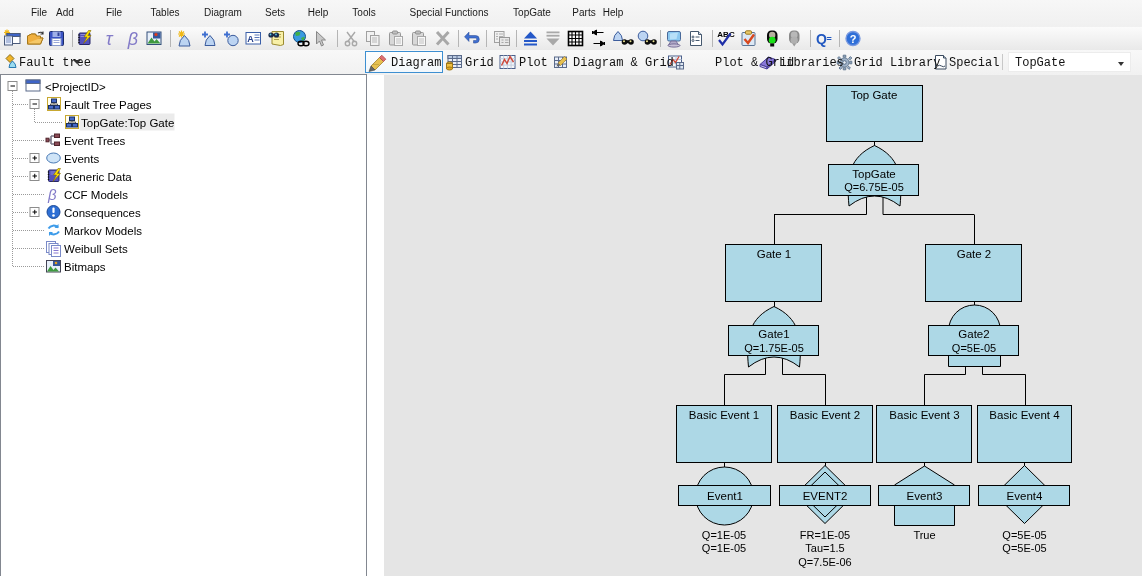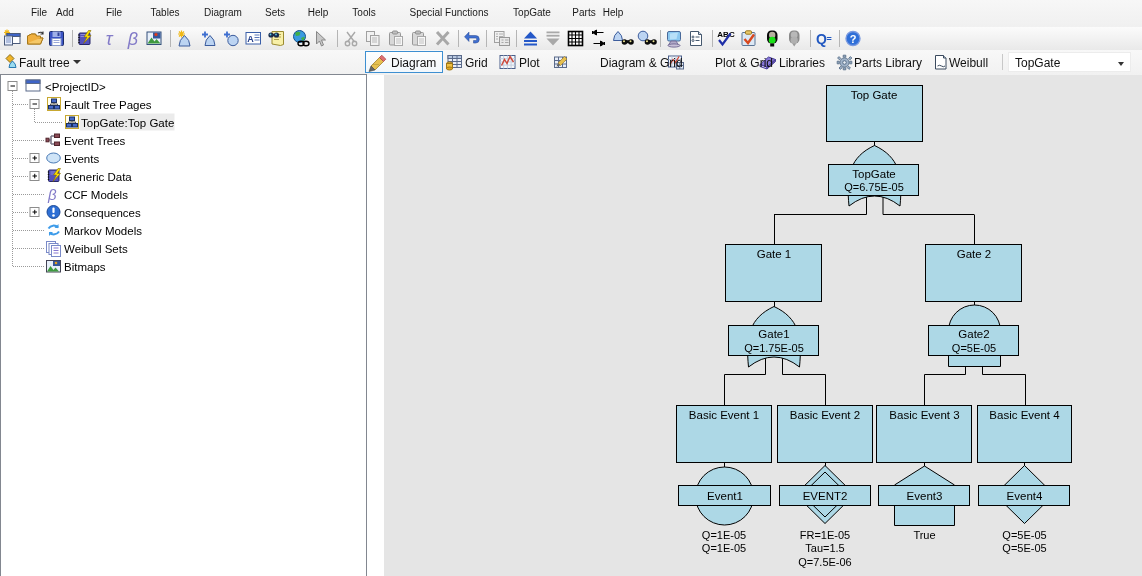--- a/index.html
+++ b/index.html
@@ -4,21 +4,21 @@
 <style>
 * { margin:0; padding:0; box-sizing:border-box; }
 html,body { width:1142px; height:576px; overflow:hidden; background:#fff;
   font-family:"Liberation Sans", sans-serif; }
 #menubar { position:absolute; left:0; top:0; width:1142px; height:27px;
   background:linear-gradient(#f7f7f7,#f0f0f0); }
 .mi { position:absolute; top:7px; font-size:10px; color:#1a1a1a; transform:translateX(-50%); white-space:nowrap;margin-left:17px; }
 #toolbar { position:absolute; left:0; top:27px; width:1142px; height:23px;
   background:linear-gradient(#fbfbfb,#e9e9e9); }
 #tabrow { position:absolute; left:0; top:50px; width:1142px; height:25px;
-  background:linear-gradient(#f8f8f8,#f1f1f1); }
+  background:linear-gradient(#f8f8f8,#f1f1f1);font-family:Liberation Mono, monospace; }
 .tabtxt { position:absolute; top:6px; font-size:12px; color:#111; white-space:nowrap; }
 #seltab { position:absolute; left:365px; top:1px; width:78px; height:22px;
   border:1px solid #3d8fd1; background:linear-gradient(#fdfefe,#f2f7fb); }
 #combo { position:absolute; left:1008px; top:2px; width:123px; height:20px;
   background:#fff; border:1px solid #ececec; }
 #combo span { position:absolute; left:6px; top:3px; font-size:12px; color:#111; }
 #combo .arr { position:absolute; right:6px; top:9px; width:0; height:0;
   border-left:3.5px solid transparent; border-right:3.5px solid transparent; border-top:4px solid #333; }
 #treepanel { position:absolute; left:0; top:74px; width:367px; height:502px; background:#fff; }
 #diagram { position:absolute; left:384px; top:75px; width:775px; height:501px; background:#e5e5e5; }
@@ -257,25 +257,25 @@
 
   <path d="M935.5 5.5 h8 l2.5 2.5 v11 h-10.5 Z" fill="#fff" stroke="#3a4a5e"></path>
   <path d="M943.5 5.5 v2.5 h2.5" fill="#c8d4e0" stroke="#3a4a5e"></path>
   <path d="M937.5 16 q2 -1.5 4 0 q2 1.5 3.5 0" stroke="#3a4a5e" fill="none"></path>
   </svg>
   <span class="tabtxt" style="left:19px">Fault tree</span>
   <div style="position:absolute;left:73px;top:10px;width:0;height:0;border-left:4px solid transparent;border-right:4px solid transparent;border-top:4px solid #333"></div>
   <span class="tabtxt" style="left:391px">Diagram</span>
   <span class="tabtxt" style="left:465px">Grid</span>
   <span class="tabtxt" style="left:519px">Plot</span>
-  <span class="tabtxt" style="left:600px">Diagram &amp; Grid</span>
+  <span class="tabtxt" style="left:573px">Diagram &amp; Grid</span>
   <span class="tabtxt" style="left:715px">Plot &amp; Grid</span>
   <span class="tabtxt" style="left:779px">Libraries</span>
-  <span class="tabtxt" style="left:854px">Parts Library</span>
-  <span class="tabtxt" style="left:949px">Weibull</span>
+  <span class="tabtxt" style="left:854px">Grid Library</span>
+  <span class="tabtxt" style="left:949px">Special</span>
   <div style="position:absolute;left:1002px;top:4px;width:1px;height:16px;background:#c8c8c8"></div>
     <div id="combo">
       <span>TopGate</span>
       <div class="arr"></div>
     </div>
 </div>
 <div id="treepanel">
 <svg width="367" height="502">
 <g stroke="#828790" fill="none">
   <line x1="0" y1="0.5" x2="367" y2="0.5"></line>

